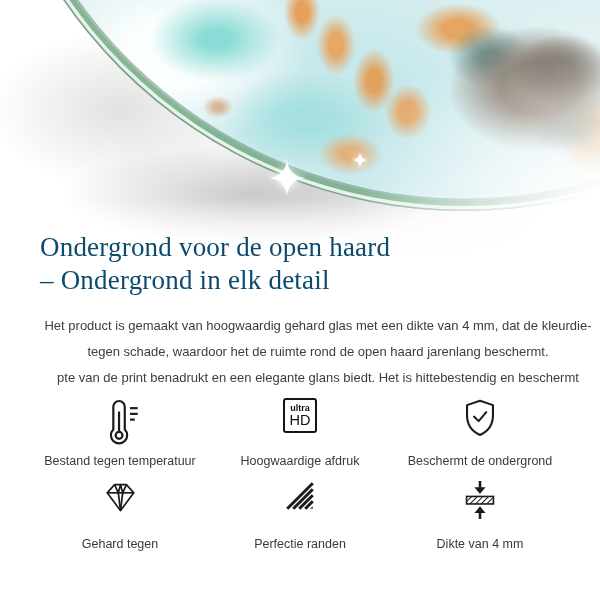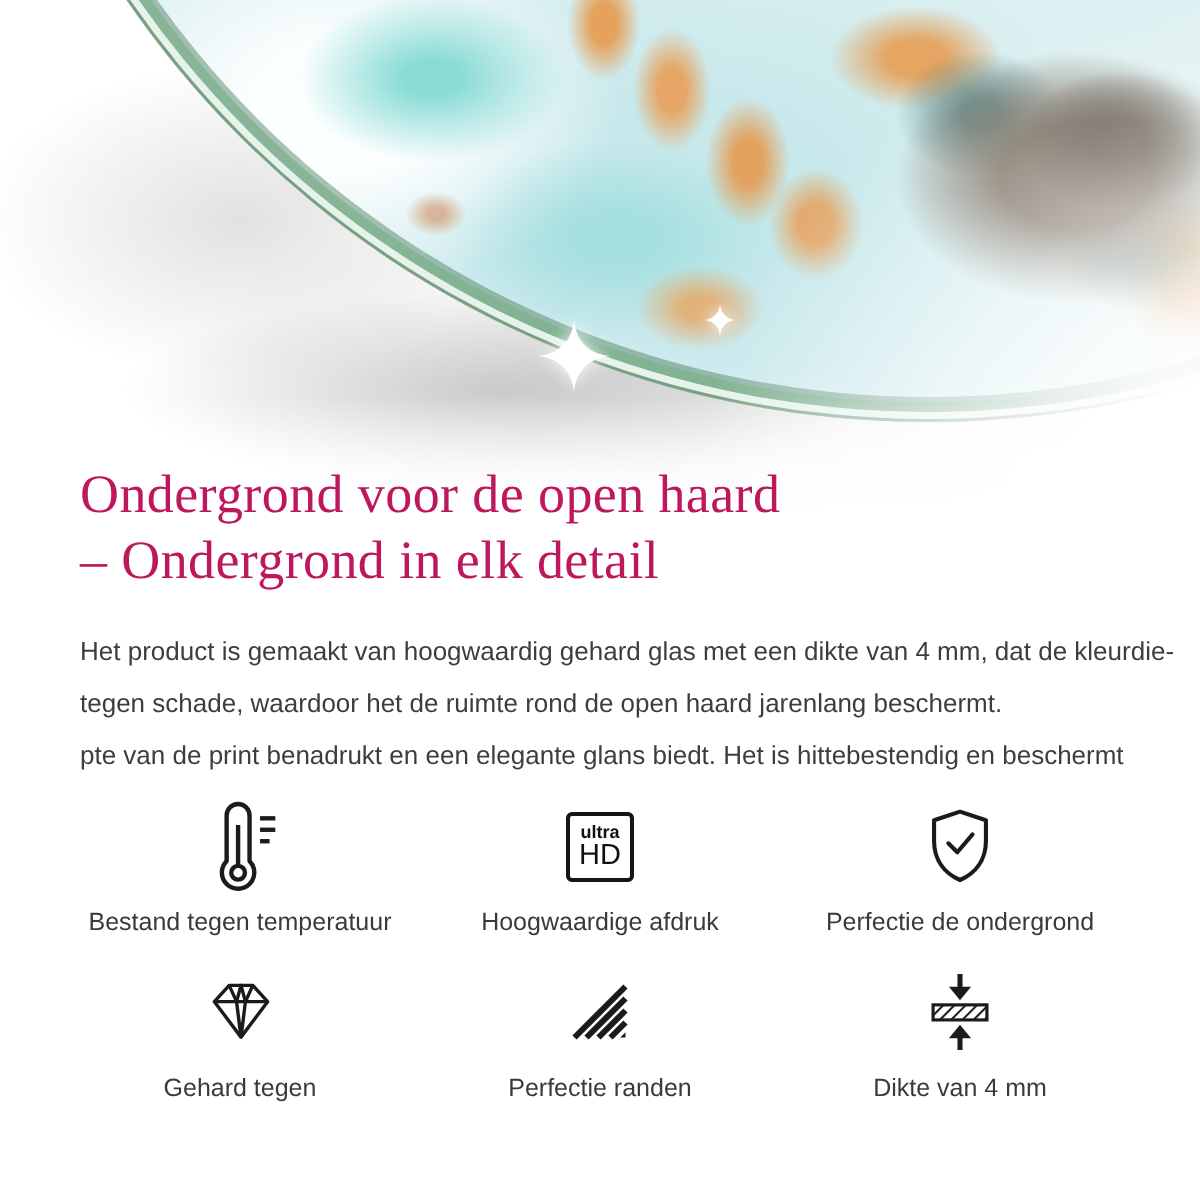--- a/index.html
+++ b/index.html
@@ -41,31 +41,31 @@
                   inset 0 0 16px 6px rgba(255,255,255,0.35);}
   .white-fade{position:absolute;inset:0;background:
       radial-gradient(circle 300px at 640px 290px, #ffffff 35%, rgba(255,255,255,0) 100%),
       linear-gradient(0deg, #ffffff 4%, rgba(255,255,255,0) 26%);}
   .sparkle{position:absolute;filter:drop-shadow(0 0 4px rgba(255,255,255,0.95));}
   .sparkle.big{left:269px;top:160px;width:36px;height:36px;}
   .sparkle.small{left:352px;top:152px;width:16px;height:16px;}
 
   
   .page-title{position:absolute;left:40px;top:231px;margin:0;font-family:"Liberation Serif", serif;
-      font-weight:400;font-size:27px;line-height:33px;color:#be185d;letter-spacing:0.2px;}
+      font-weight:400;font-size:27px;line-height:33px;color:#0c4a6e;letter-spacing:0.2px;}
   .page-title span{display:block;}
   .description{position:absolute;left:40px;top:313px;width:556px;font-size:13px;line-height:26px;
       color:#3d3d3d;}
-  .description div{white-space:nowrap;}
+  .description div{white-space:nowrap;text-align:center;}
 
   
   .features{position:absolute;left:30px;top:398px;width:540px;display:grid;
       grid-template-columns:repeat(3,1fr);row-gap:12px;}
   .feature{display:flex;flex-direction:column;align-items:center;}
-  .icon-box{height:50px;display:flex;align-items:center;justify-content:center;}
+  .icon-box{height:50px;display:flex;align-items:flex-start;justify-content:center;}
   .feature .label{margin-top:6px;font-size:12.5px;line-height:15px;color:#3a3a3a;text-align:left;}
   .icon-stroke{stroke:#1b1b1b;fill:none;stroke-width:2.3;}
   .uhd-box{width:30px;height:31px;border:2.5px solid #151515;border-radius:3px;display:flex;
       flex-direction:column;align-items:center;justify-content:center;color:#111;}
   .uhd-top{font-size:9px;font-weight:700;line-height:9px;letter-spacing:0;}
   .uhd-bottom{font-size:14.5px;font-weight:400;line-height:14px;}
 </style>
 </head>
 <body>
 
@@ -120,21 +120,21 @@
       <div class="label">Hoogwaardige afdruk</div>
     </div>
 
     <div class="feature">
       <div class="icon-box">
         <svg width="34" height="40" viewBox="0 0 38 44">
           <path class="icon-stroke" stroke-linejoin="round" d="M19 2.8 L33.5 7.6 V19 C33.5 29.8 27.6 37.2 19 41 C10.4 37.2 4.5 29.8 4.5 19 V7.6 Z"></path>
           <polyline class="icon-stroke" stroke-linecap="round" stroke-linejoin="round" points="12.5,20.5 17.5,25.5 26,15.5"></polyline>
         </svg>
       </div>
-      <div class="label">Perfectie de ondergrond</div>
+      <div class="label">Beschermt de ondergrond</div>
     </div>
 
     <div class="feature">
       <div class="icon-box">
         <svg width="33" height="34" viewBox="0 0 44 46">
           <polygon class="icon-stroke" stroke-linejoin="round" points="4,16 14,5 30,5 40,16 22,40"></polygon>
           <line class="icon-stroke" x1="4" y1="16" x2="40" y2="16"></line>
           <polyline class="icon-stroke" stroke-linejoin="round" points="14,5 19,16 22,5 25,16 30,5"></polyline>
           <line class="icon-stroke" x1="19" y1="16" x2="22" y2="40"></line>
           <line class="icon-stroke" x1="25" y1="16" x2="22" y2="40"></line>

